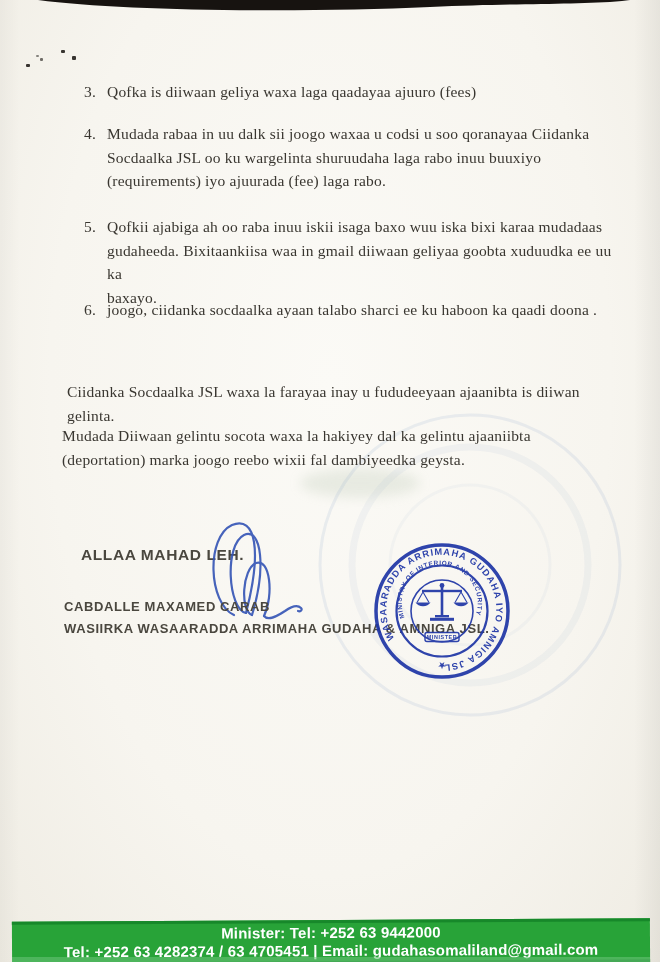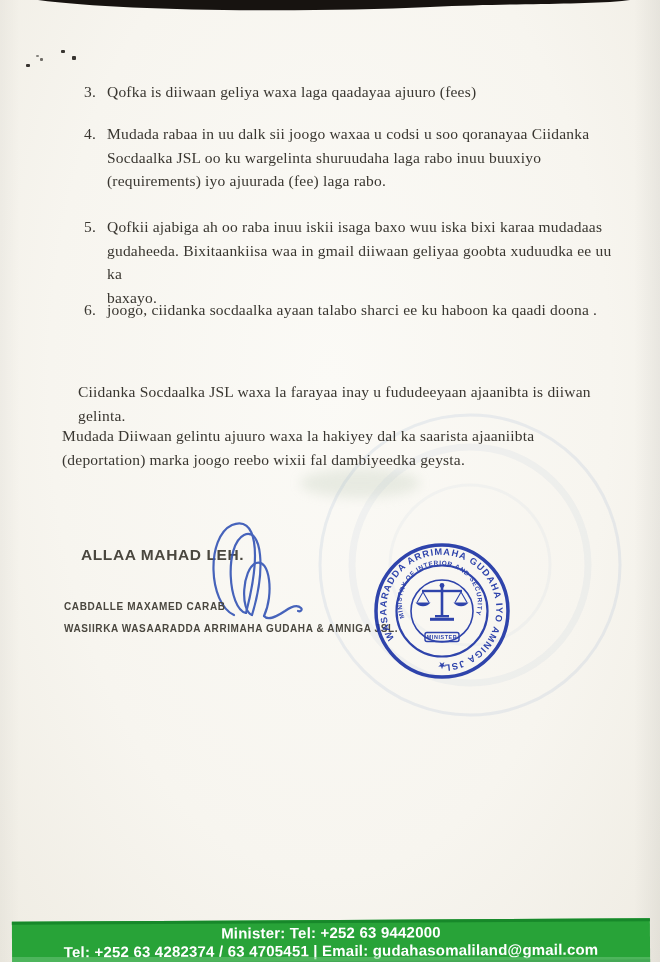--- a/index.html
+++ b/index.html
@@ -12,21 +12,21 @@
   }
   
   .top-band{position:absolute;top:0;left:0;width:660px;height:18px;}
   .speck{position:absolute;background:#16130f;border-radius:1px;opacity:.85;}
   
   .list-item{position:absolute;display:flex;color:#393630;font-size:15.5px;line-height:23.5px;letter-spacing:.2px;}
   .num{width:23px;flex:none;}
   .para{position:absolute;color:#393630;font-size:15.5px;line-height:23.5px;letter-spacing:.2px;}
   .bold-sans{position:absolute;font-family:"Liberation Sans", sans-serif;font-weight:bold;color:#4a473f;letter-spacing:.6px;}
   .closing{font-size:15.5px;}
-  .sig-block{font-size:10px;line-height:22px;}
+  .sig-block{font-size:13px;line-height:22px;}
   
   .watermark{position:absolute;pointer-events:none;}
   .smudge{position:absolute;border-radius:50%;filter:blur(6px);}
   
   .footer{
     position:absolute;left:12px;top:920px;width:638px;height:38px;
     transform:rotate(-0.3deg);
     display:flex;flex-direction:column;justify-content:center;align-items:center;
     border-top:3px solid #17882a;border-bottom:3px solid #17882a;
     font-family:"Liberation Sans", sans-serif;font-weight:bold;
@@ -83,26 +83,26 @@
     </div>
   </div>
 
   <div class="list-item" style="left:84px;top:298px;width:530px;">
     <div class="num">6.</div>
     <div>
       <div>joogo, ciidanka socdaalka ayaan talabo sharci ee ku haboon ka qaadi doona .</div>
     </div>
   </div>
 
-  <div class="para" style="left:78px;top:380px;width:560px;">
+  <div class="para" style="left:67px;top:380px;width:560px;">
     <div>Ciidanka Socdaalka JSL waxa la farayaa inay u fududeeyaan ajaanibta is diiwan gelinta.</div>
   </div>
 
   <div class="para" style="left:62px;top:424px;width:560px;">
-    <div>Mudada Diiwaan gelintu ajuuro waxa la hakiyey dal ka saarista ajaaniibta</div>
+    <div>Mudada Diiwaan gelintu socota waxa la hakiyey dal ka gelintu ajaaniibta</div>
     <div>(deportation) marka joogo reebo wixii fal dambiyeedka geysta.</div>
   </div>
 
   <div class="bold-sans closing" style="left:81px;top:546px;">ALLAA MAHAD LEH.</div>
 
   <svg class="sig-wrap" viewBox="0 0 120 122">
     <g fill="none" stroke="#3353b5" stroke-width="2.2" stroke-linecap="round" opacity=".9">
       <path d="M46,104 C20,92 18,26 44,14 C68,4 74,40 58,102"></path>
       <path d="M58,102 C40,98 36,34 56,24 C74,16 78,58 64,104"></path>
       <path d="M64,104 C52,100 54,58 68,52 C82,47 86,84 76,105"></path>

